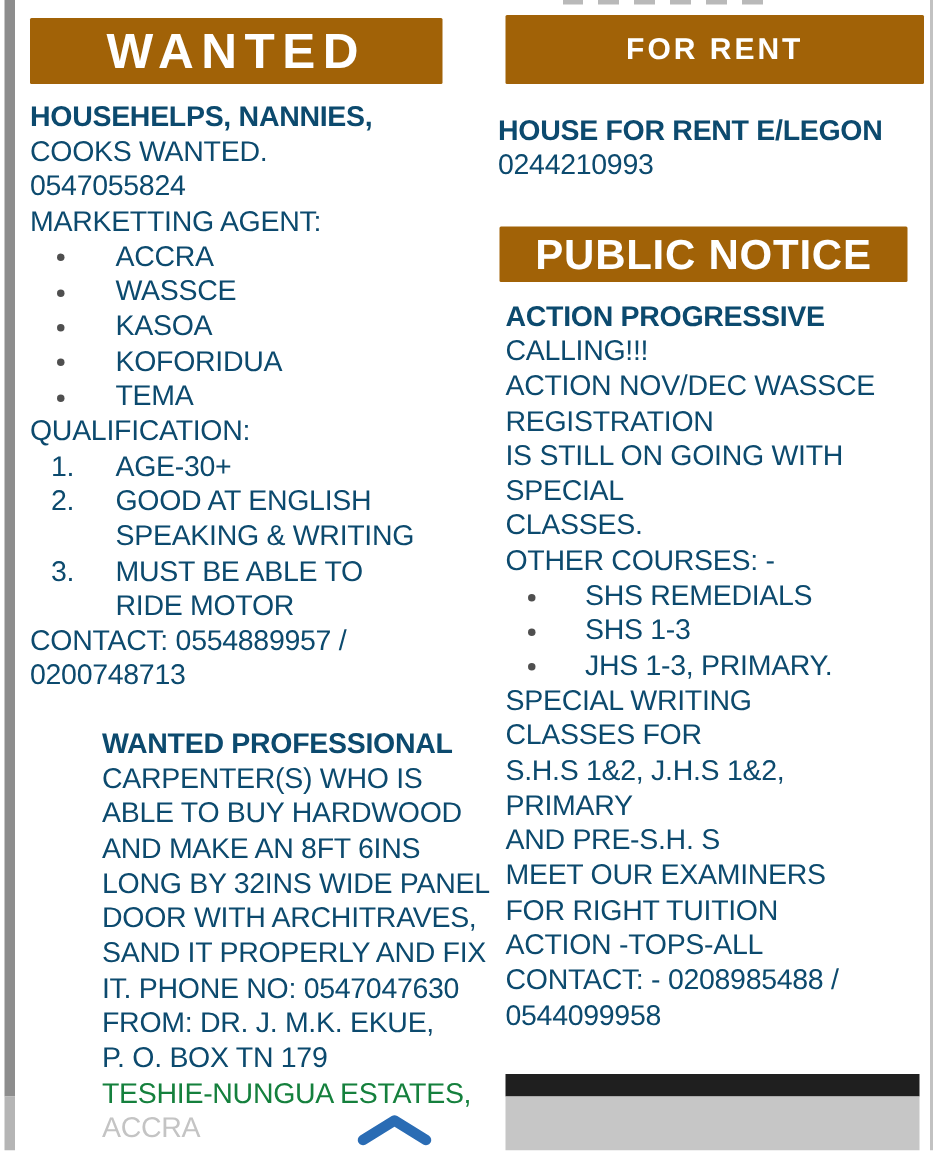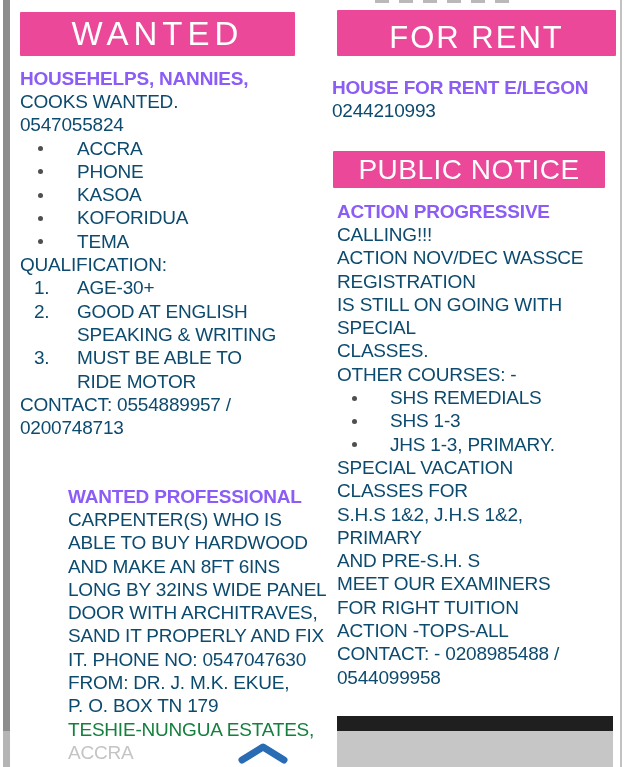--- a/index.html
+++ b/index.html
@@ -14,35 +14,35 @@
   .edge-strip{position:absolute;left:3px;top:0;width:7px;height:731px;background:#8d8d8d;}
   .edge-strip-bottom{position:absolute;left:3px;top:731px;width:7px;height:36px;background:#b5b5b5;}
   .right-rule{position:absolute;left:620px;top:0;width:2px;height:767px;background:#c2c2c2;}
   .top-remnant{
     position:absolute;left:375px;top:0;width:140px;height:3px;
     background:repeating-linear-gradient(90deg,#b9b9b9 0 14px,transparent 14px 24px);
   }
 
   
   .bar{
-    position:absolute;background:#ec4899;color:#ffffff;
+    position:absolute;background:#a16207;color:#ffffff;
     display:flex;align-items:center;justify-content:center;
-    font-weight:normal;border-radius:1px;
+    font-weight:bold;border-radius:1px;
   }
   .bar-wanted{left:20px;top:12px;width:275px;height:44px;font-size:33px;letter-spacing:5px;}
-  .bar-forrent{left:337px;top:10px;width:279px;height:46px;font-size:31px;letter-spacing:2px;align-items:flex-end;}
+  .bar-forrent{left:337px;top:10px;width:279px;height:46px;font-size:20px;letter-spacing:2px;}
   .bar-publicnotice{left:333px;top:151px;width:272px;height:37px;font-size:28px;letter-spacing:0.5px;}
 
   
   .tblock{position:absolute;}
   .tline{
     height:23.3px;display:flex;align-items:center;
     font-size:19px;color:#0c4a6e;letter-spacing:-0.2px;white-space:nowrap;
   }
-  .bold{font-weight:bold;color:#8b5cf6;}
+  .bold{font-weight:bold;color:#0c4a6e;}
   .fade1{color:#15803d;}
   .fade2{color:#c4c4c4;}
 
   .dot{width:5px;height:5px;border-radius:50%;background:#4f4f4f;flex:0 0 auto;}
   .lcol-dot{margin-left:18px;}
   .lcol-btext{margin-left:34px;}
   .rcol-dot{margin-left:15px;}
   .rcol-btext{margin-left:33px;}
   .num{margin-left:14px;width:43px;flex:0 0 auto;}
   .cont{padding-left:57px;}
@@ -65,28 +65,29 @@
   <div class="top-remnant"></div>
 
   <div class="bar bar-wanted">
     <span>WANTED</span>
   </div>
 
   <div class="tblock" style="left:20px;top:67px;width:290px;">
     <div class="tline bold">HOUSEHELPS, NANNIES,</div>
     <div class="tline">COOKS WANTED.</div>
     <div class="tline">0547055824</div>
+    <div class="tline">MARKETTING AGENT:</div>
 
     <div class="tline">
       <span class="dot lcol-dot"></span>
       <span class="lcol-btext">ACCRA</span>
     </div>
     <div class="tline">
       <span class="dot lcol-dot"></span>
-      <span class="lcol-btext">PHONE</span>
+      <span class="lcol-btext">WASSCE</span>
     </div>
     <div class="tline">
       <span class="dot lcol-dot"></span>
       <span class="lcol-btext">KASOA</span>
     </div>
     <div class="tline">
       <span class="dot lcol-dot"></span>
       <span class="lcol-btext">KOFORIDUA</span>
     </div>
     <div class="tline">
@@ -159,21 +160,21 @@
     </div>
     <div class="tline">
       <span class="dot rcol-dot"></span>
       <span class="rcol-btext">SHS 1-3</span>
     </div>
     <div class="tline">
       <span class="dot rcol-dot"></span>
       <span class="rcol-btext">JHS 1-3, PRIMARY.</span>
     </div>
 
-    <div class="tline">SPECIAL VACATION</div>
+    <div class="tline">SPECIAL WRITING</div>
     <div class="tline">CLASSES FOR</div>
     <div class="tline">S.H.S 1&amp;2, J.H.S 1&amp;2,</div>
     <div class="tline">PRIMARY</div>
     <div class="tline">AND PRE-S.H. S</div>
     <div class="tline">MEET OUR EXAMINERS</div>
     <div class="tline">FOR RIGHT TUITION</div>
     <div class="tline">ACTION -TOPS-ALL</div>
     <div class="tline">CONTACT: - 0208985488 /</div>
     <div class="tline">0544099958</div>
   </div>

